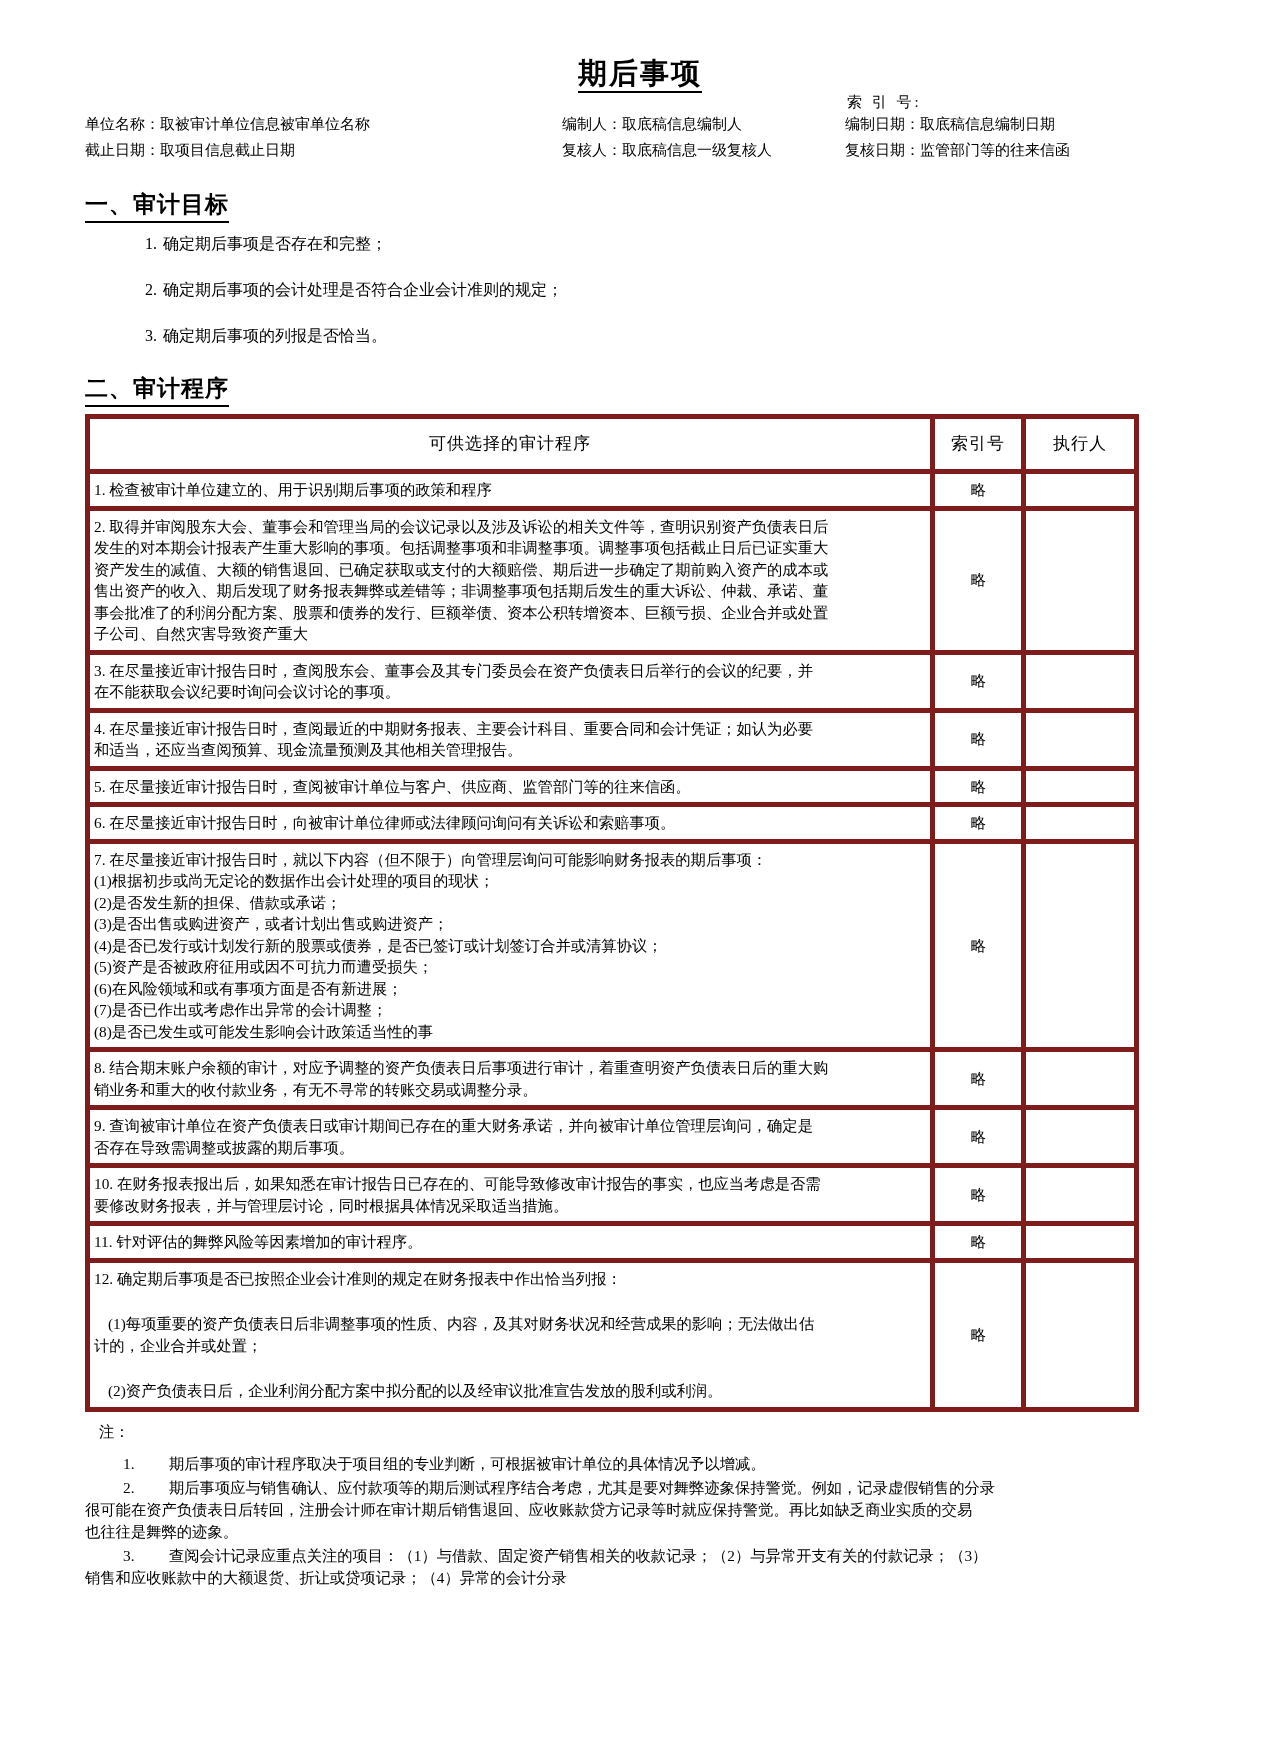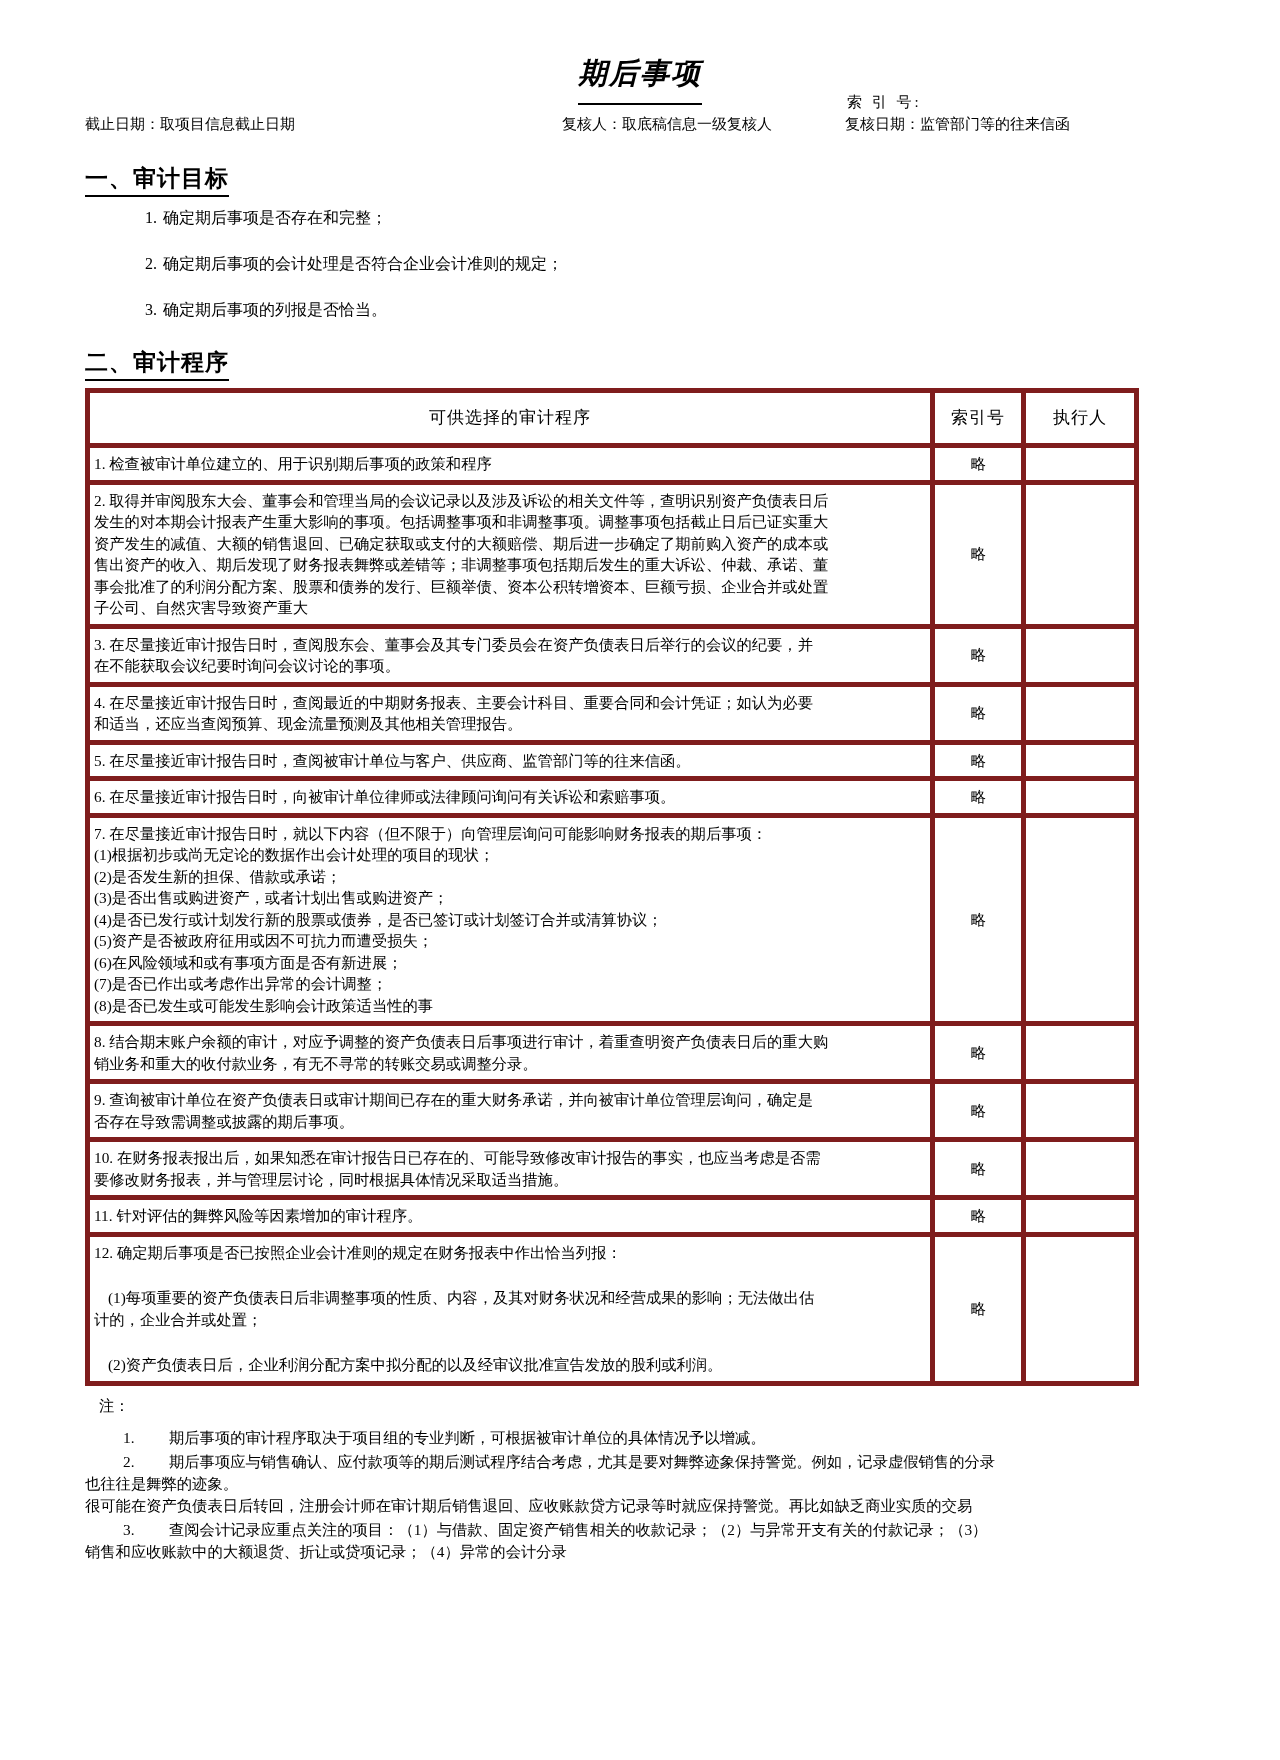--- a/index.html
+++ b/index.html
@@ -25,22 +25,21 @@
   .doc-title {
     text-align: center;
     font-size: 29px;
     font-weight: bold;
     letter-spacing: 2px;
     padding-bottom: 3px;
     margin: 8px 0 6px 0;
   }
   .doc-title span.u {
     border-bottom: 2px solid #000;
-    padding-bottom: 14px;
-    font-style: italic;
+    padding-bottom: 2px;
   }
 
   
   .meta {
     position: relative;
     font-size: 15px;
     line-height: 26px;
     margin-top: 14px;
   }
   .meta-index {
@@ -139,20 +138,25 @@
 
 <div class="page">
 
   <div class="doc-title">
     <span class="u">期后事项</span>
   </div>
 
   <div class="meta">
     <div class="meta-index">索 引 号:</div>
 
+    <div class="meta-row">
+      <span class="meta-c1">单位名称：取被审计单位信息被审单位名称</span>
+      <span class="meta-c2">编制人：取底稿信息编制人</span>
+      <span class="meta-c3">编制日期：取底稿信息编制日期</span>
+    </div>
 
     <div class="meta-row">
       <span class="meta-c1">截止日期：取项目信息截止日期</span>
       <span class="meta-c2">复核人：取底稿信息一级复核人</span>
       <span class="meta-c3">复核日期：监管部门等的往来信函</span>
     </div>
   </div>
 
   <div class="sec-head">
     <span class="txt">一、审计目标</span>
@@ -292,22 +296,22 @@
   </table>
 
   <div class="notes">
     <div class="notes-title">注：</div>
     <div id="notes-body">
         <div class="note-item">
           <span class="nl first"><span class="note-num">1.</span><span>期后事项的审计程序取决于项目组的专业判断，可根据被审计单位的具体情况予以增减。</span></span>
         </div>
         <div class="note-item">
           <span class="nl first"><span class="note-num">2.</span><span>期后事项应与销售确认、应付款项等的期后测试程序结合考虑，尤其是要对舞弊迹象保持警觉。例如，记录虚假销售的分录</span></span>
+          <span class="nl"><span>很可能在资产负债表日后转回，注册会计师在审计期后销售退回、应收账款贷方记录等时就应保持警觉。再比如缺乏商业实质的交易</span></span>
           <span class="nl"><span>也往往是舞弊的迹象。</span></span>
-          <span class="nl"><span>很可能在资产负债表日后转回，注册会计师在审计期后销售退回、应收账款贷方记录等时就应保持警觉。再比如缺乏商业实质的交易</span></span>
         </div>
         <div class="note-item">
           <span class="nl first"><span class="note-num">3.</span><span>查阅会计记录应重点关注的项目：（1）与借款、固定资产销售相关的收款记录；（2）与异常开支有关的付款记录；（3）</span></span>
           <span class="nl"><span>销售和应收账款中的大额退货、折让或贷项记录；（4）异常的会计分录</span></span>
         </div>
       </div>
   </div>
 
 </div>
 

